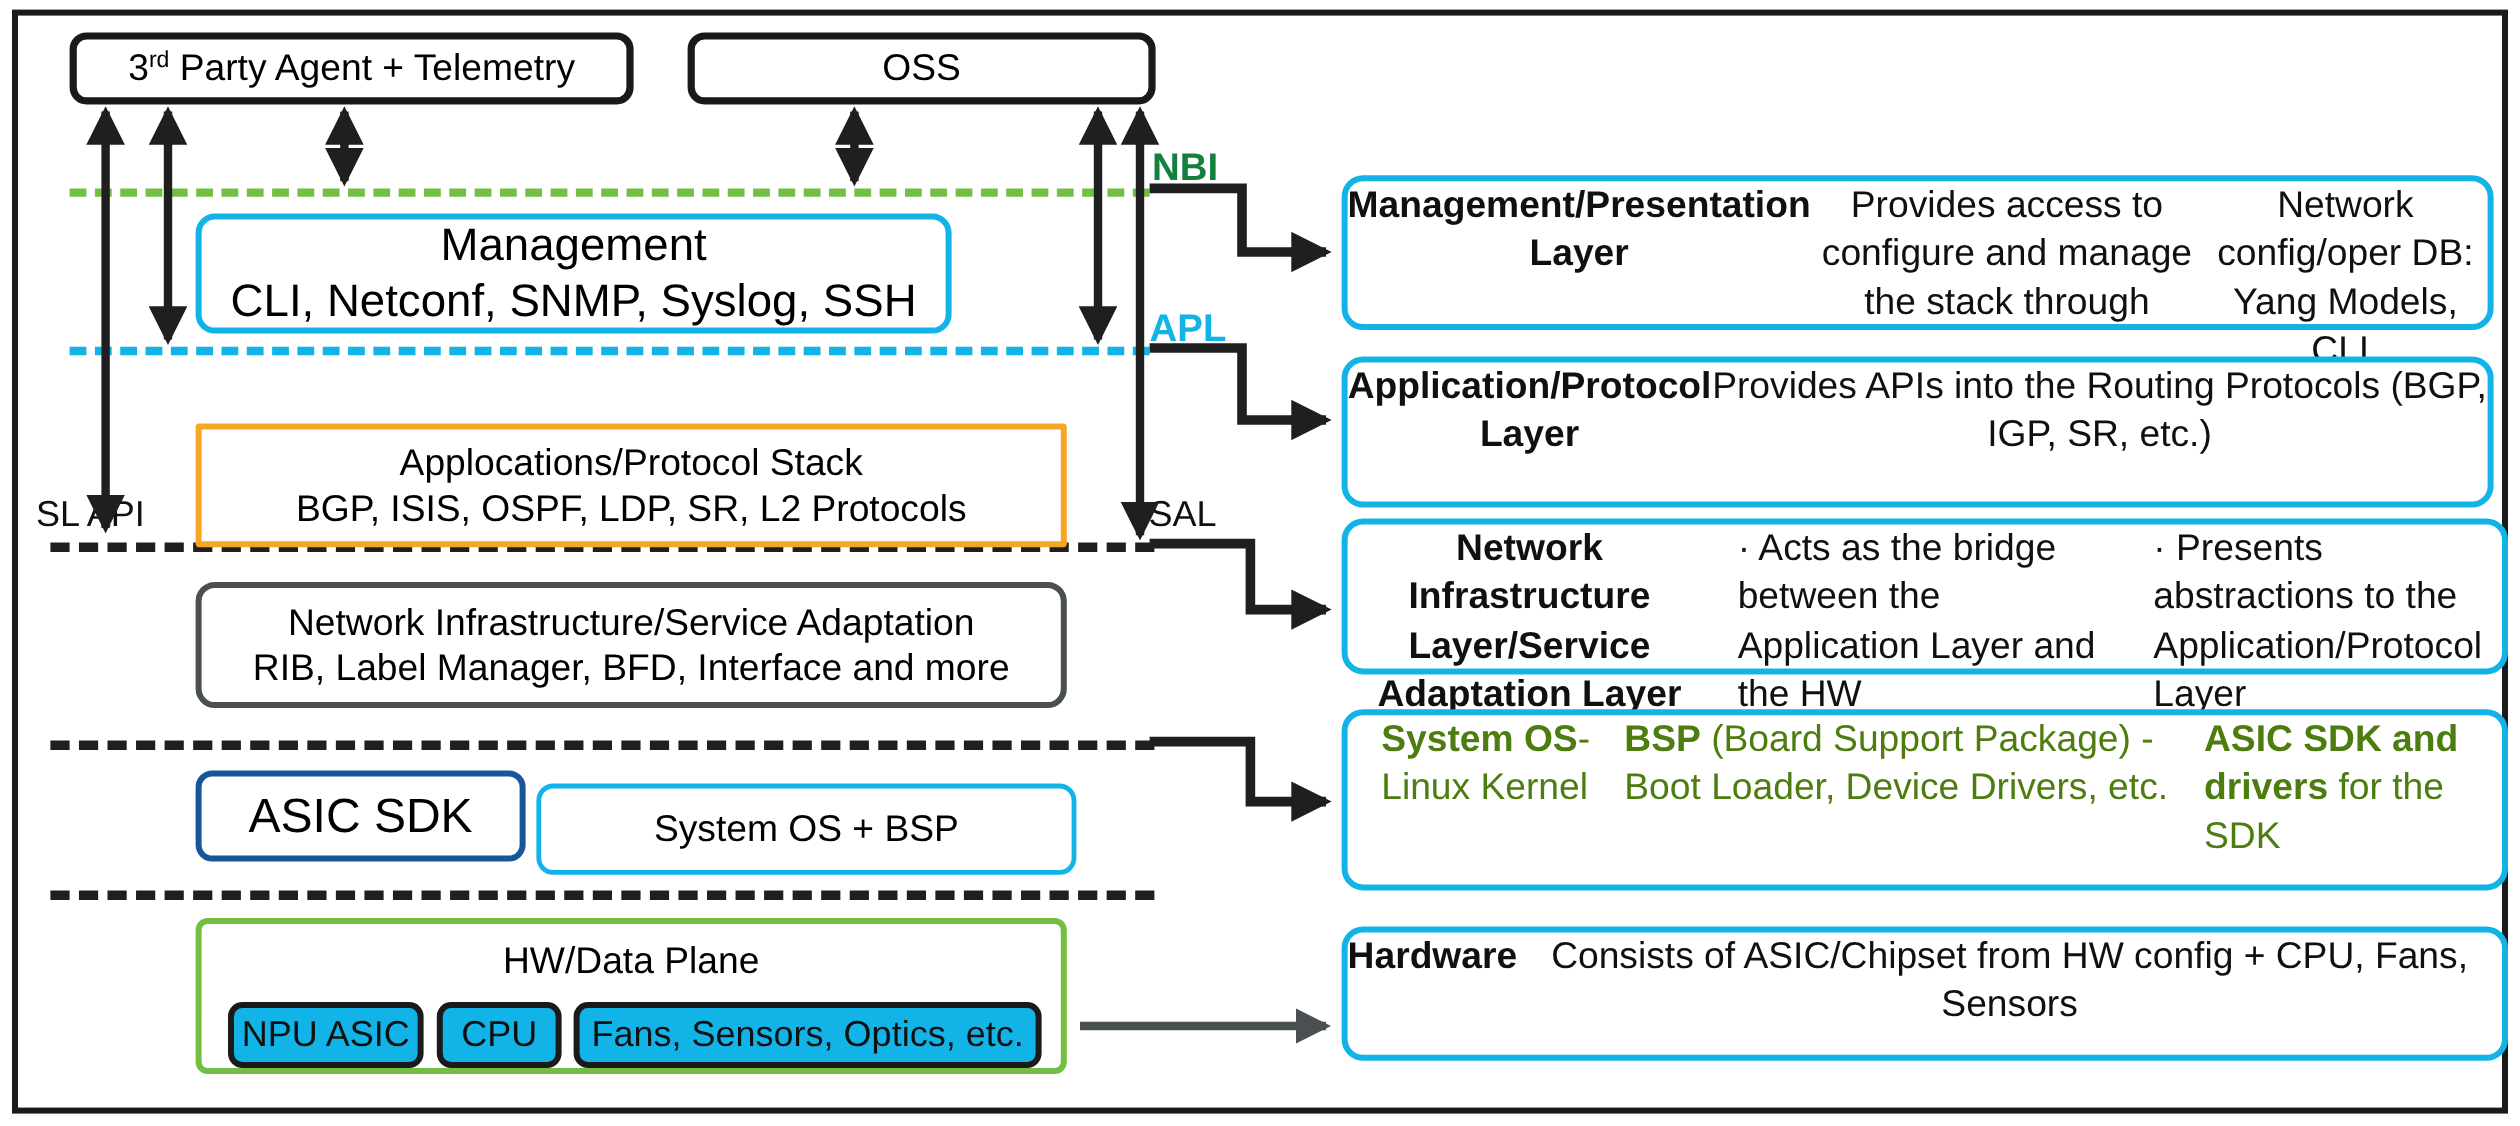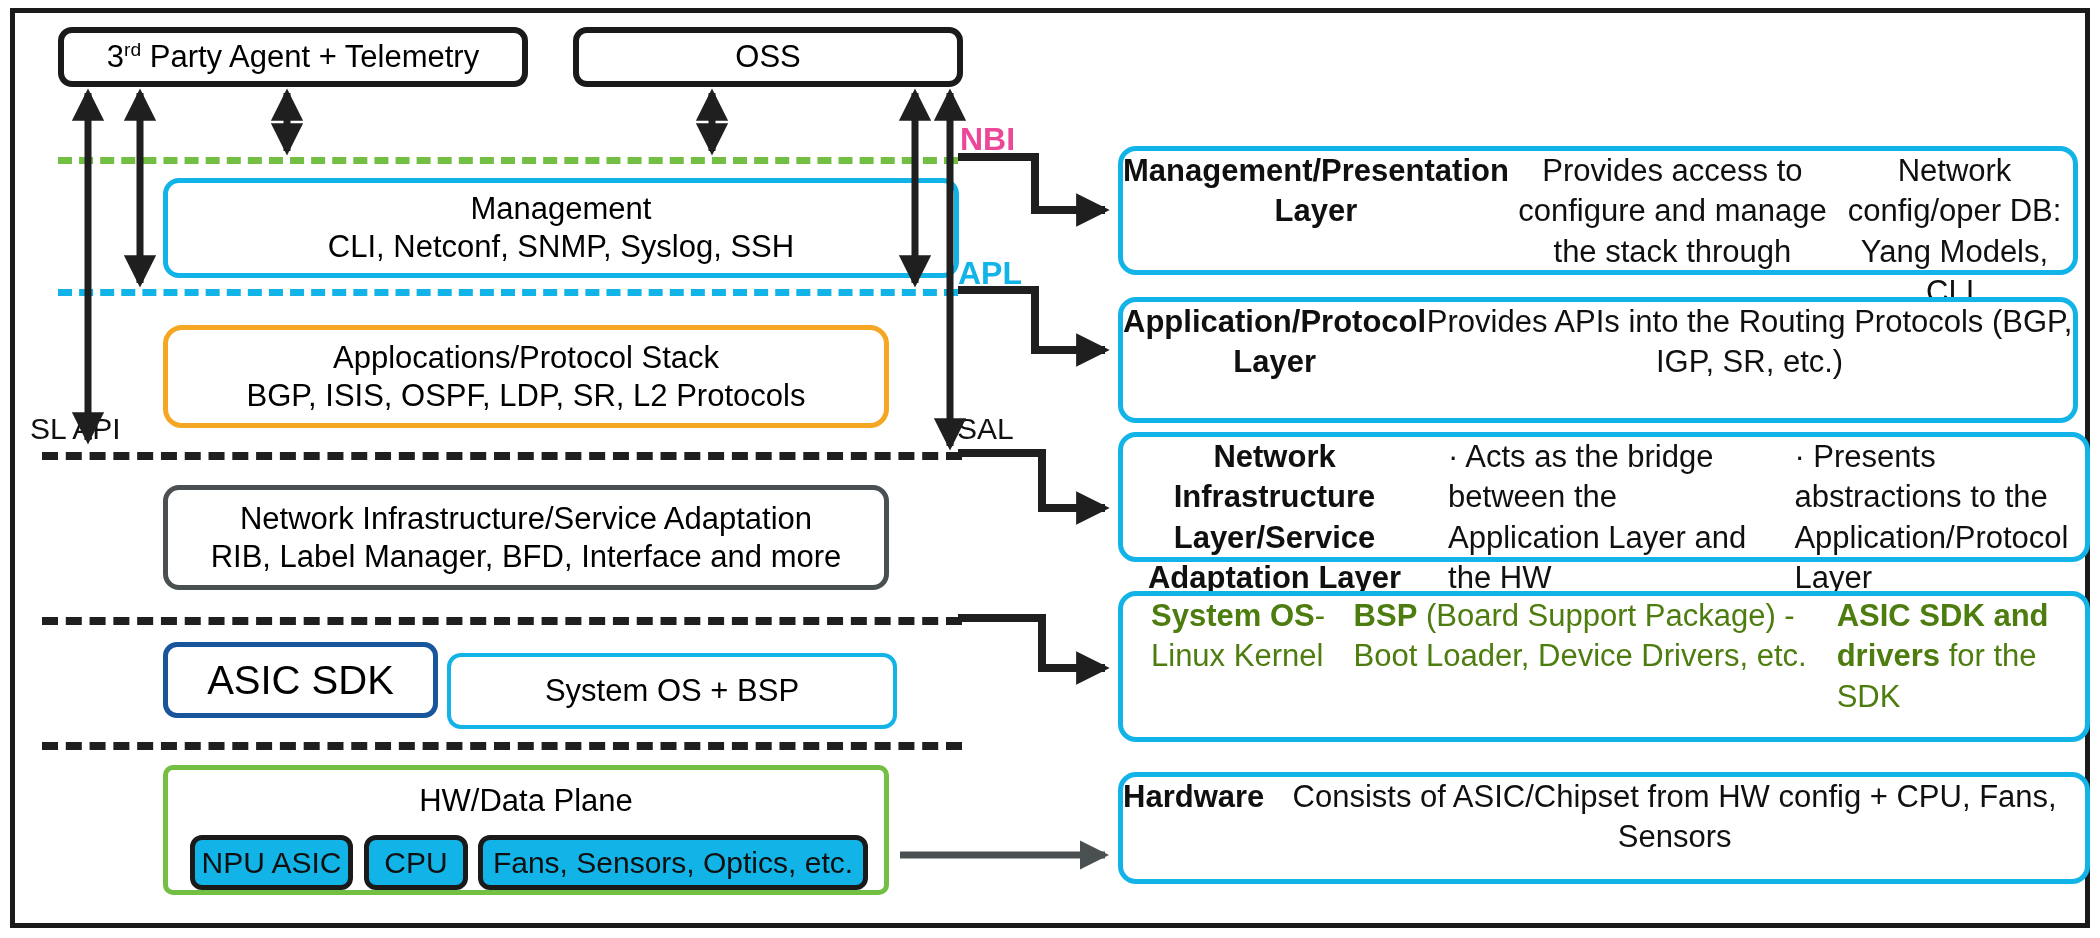--- a/index.html
+++ b/index.html
@@ -49,21 +49,22 @@
   .bx-cyan {
     border: 5px solid #12b4e8;
     border-radius: 16px;
   }
   .bx-cyan-thin {
     border: 4px solid #12b4e8;
     border-radius: 14px;
   }
   .bx-orange {
     border: 5px solid #f5a623;
-    border-radius: 19px;
+    border-radius: 3px;
+    margin-top: 28px;
   }
   .bx-gray {
     border: 5px solid #4a4f52;
     border-radius: 16px;
   }
   .bx-navy {
     border: 5px solid #18559b;
     border-radius: 14px;
   }
   .bx-green {
@@ -95,21 +96,21 @@
   .dash-cyan  { border-top-color: #12b4e8; }
   .dash-black { border-top-color: #1f1f1f; border-top-width: 8px; }
 
   
   .lbl {
     position: absolute;
     white-space: nowrap;
     font-size: 30px;
     color: #101010;
   }
-  .lbl-nbi { color: #ec4899; font-weight: bold; font-size: 32px; }
+  .lbl-nbi { color: #15803d; font-weight: bold; font-size: 32px; }
   .lbl-apl { color: #12b4e8; font-weight: bold; font-size: 32px; }
 
   
   #arrows {
     position: absolute;
     left: 0; top: 0;
     width: 2100px;
     height: 938px;
     pointer-events: none;
   }
@@ -177,21 +178,21 @@
 
   <div class="dash dash-black" style="left:42px; top:617px; width:920px;"></div>
 
   <div class="dash dash-black" style="left:42px; top:742px; width:920px;"></div>
 
   <span class="lbl lbl-nbi" style="left:960px; top:121px;">NBI</span>
   <span class="lbl lbl-apl" style="left:958px; top:255px;">APL</span>
   <span class="lbl" style="left:957px; top:412px;">SAL</span>
   <span class="lbl" style="left:30px; top:412px;">SL API</span>
 
-  <div class="box bx-cyan" style="left:163px; top:178px; width:796px; height:100px; font-size:31px;">
+  <div class="box bx-cyan" style="left:163px; top:178px; width:630px; height:100px; font-size:38px;">
     <span class="ln">Management</span>
     <span class="ln">CLI, Netconf, SNMP, Syslog, SSH</span>
   </div>
 
   <div class="box bx-orange" style="left:163px; top:325px; width:726px; height:103px; font-size:31px;">
     <span class="ln">Applocations/Protocol Stack</span>
     <span class="ln">BGP, ISIS, OSPF, LDP, SR, L2 Protocols</span>
   </div>
 
   <div class="box bx-gray" style="left:163px; top:485px; width:726px; height:105px; font-size:31px;">

